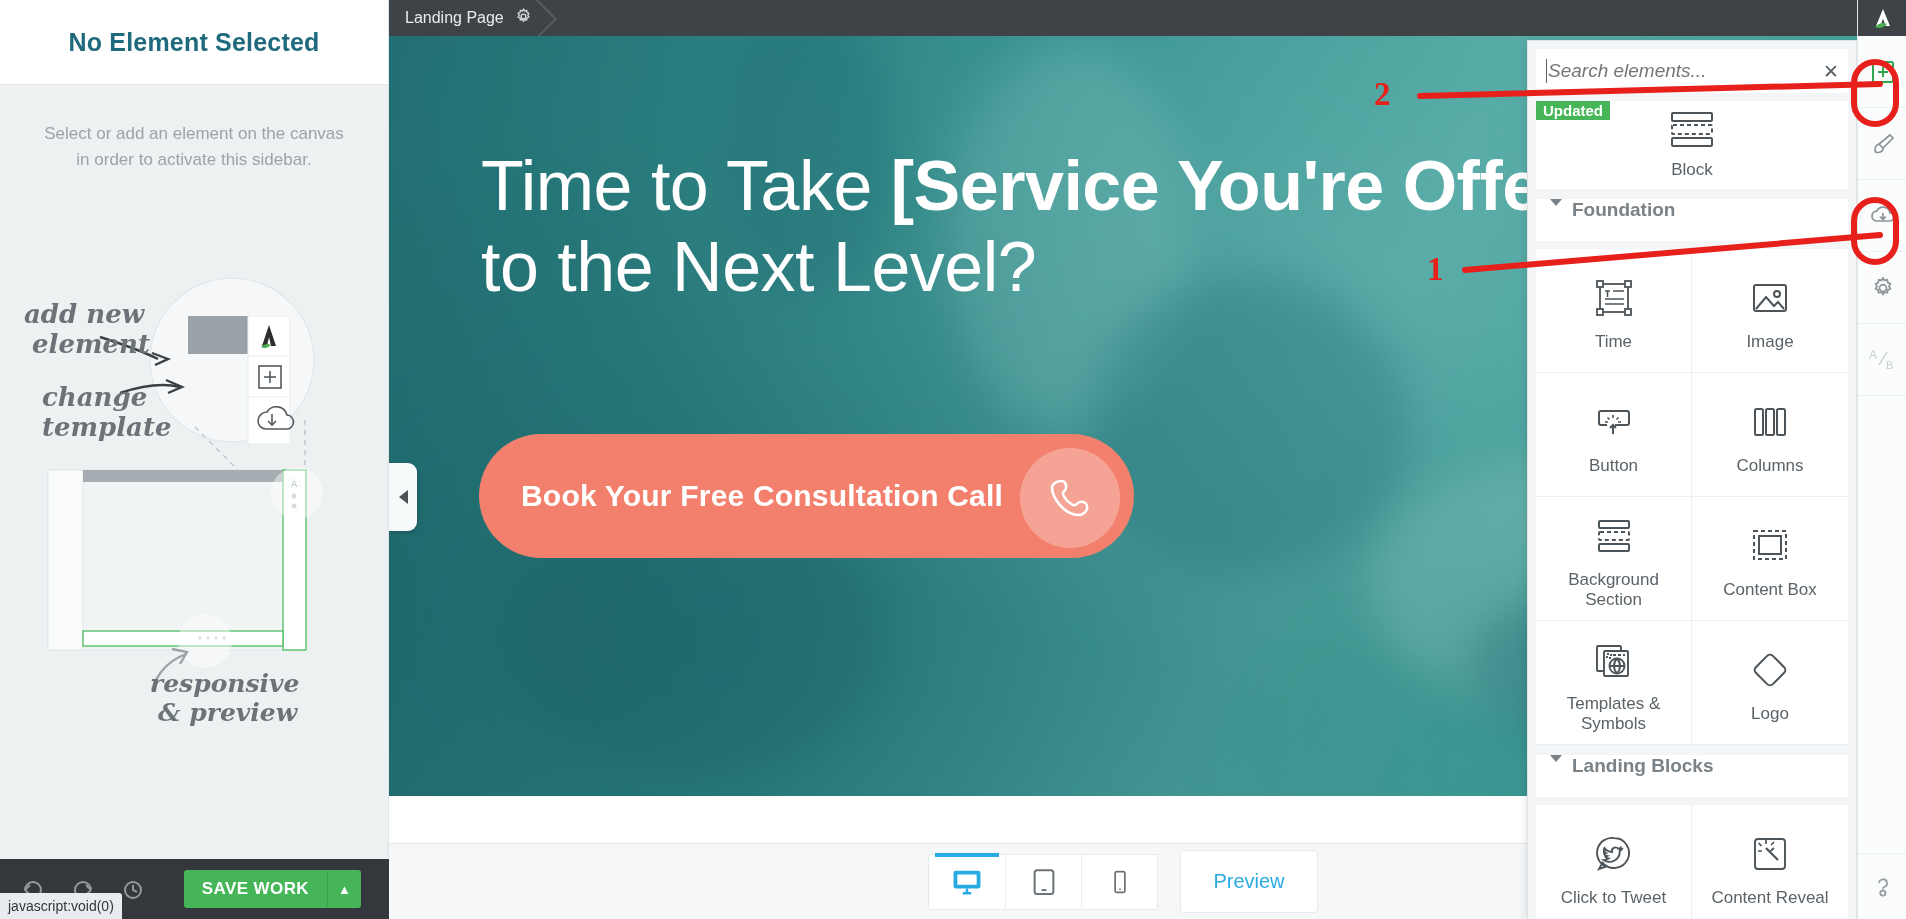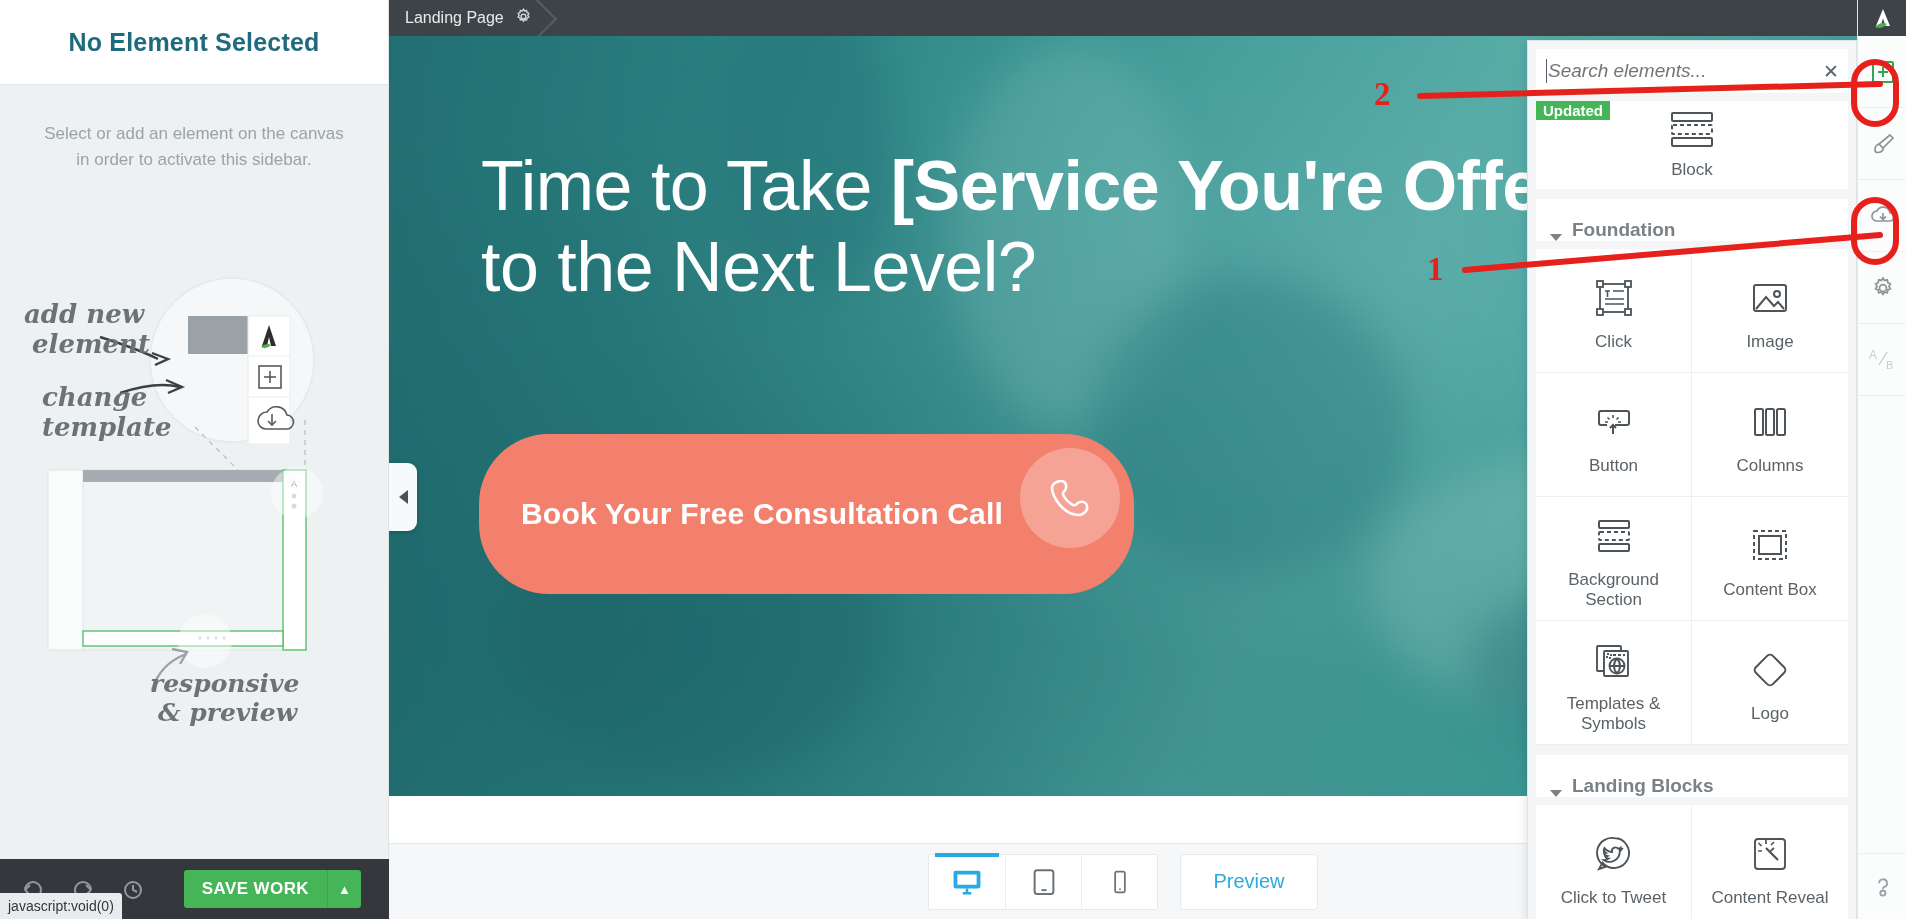--- a/index.html
+++ b/index.html
@@ -105,21 +105,21 @@
     position:absolute; inset:0;
     background:linear-gradient(90deg, rgba(25,95,100,.55) 0%, rgba(40,130,130,.35) 45%, rgba(70,170,160,.22) 100%);
   }
   #hero-headline{
     position:absolute; left:92px; top:110px; width:1400px;
     color:#ffffff; font-size:70px; line-height:1.15; font-weight:300;
     letter-spacing:-.5px; white-space:nowrap;
   }
   #hero-headline .bold{ font-weight:bold; }
   #cta-button{
-    position:absolute; left:90px; top:398px; width:655px; height:160px;
+    position:absolute; left:90px; top:398px; width:655px; height:124px;
     background:#f2806d; border-radius:70px; display:flex; align-items:center;
     cursor:pointer;
   }
   #cta-button .cta-label{
     color:#ffffff; font-size:30px; font-weight:bold; padding-left:42px;
     letter-spacing:.2px;
   }
   #cta-button .cta-circle{
     position:absolute; right:14px; top:14px; width:100px; height:100px;
     border-radius:50%; background:rgba(255,255,255,.28);
@@ -155,21 +155,21 @@
   .device-btn{
     width:76px; height:56px; display:flex; align-items:center;
     justify-content:center; position:relative; cursor:pointer;
   }
   .device-btn + .device-btn{ border-left:1px solid #eceff1; }
   .device-btn.active:before{
     content:""; position:absolute; left:6px; right:6px; top:-1px; height:4px;
     background:#29aae2;
   }
   #preview-btn{
-    margin-left:22px; height:56px; padding:0 32px; background:#ffffff;
+    margin-left:22px; height:63px; padding:0 32px; background:#ffffff;
     border:1px solid #e6eaec; border-radius:4px; display:flex;
     align-items:center; justify-content:center; color:#29aae2; font-size:20px;
     cursor:pointer;
   }
 
   
   #elements-panel{
     position:absolute; right:49px; top:40px; width:330px; height:879px;
     background:#f3f5f6; border:1px solid #dfe3e5; border-bottom:none;
     box-shadow:0 2px 10px rgba(0,0,0,.13); overflow:hidden; z-index:4;
@@ -198,21 +198,21 @@
     justify-content:center; cursor:pointer;
   }
   .badge-updated{
     position:absolute; left:0; top:0; background:#45b557; color:#ffffff;
     font-size:15px; padding:1px 7px; font-weight:bold;
   }
   .elem-label{ font-size:17px; color:#5a6view; }
   .elem-label{ font-size:17px; color:#5b6368; margin-top:6px; text-align:center; line-height:1.12;}
   .section-head{
     margin:10px 8px 0 8px; background:#ffffff; height:42px;
-    display:flex; align-items:flex-end; padding-left:14px; cursor:pointer;
+    display:flex; align-items:flex-start; padding-left:14px; cursor:pointer;
   }
   .section-head .tri{
     width:0;height:0;border-left:6px solid transparent;border-right:6px solid transparent;
     border-top:7px solid #7a8287; margin-right:10px;
   }
   .section-head .t{ font-size:19px; font-weight:bold; color:#7a8287; }
   .grid{
     margin:8px 8px 0 8px; background:#ffffff; display:grid;
     grid-template-columns:1fr 1fr;
   }
@@ -462,21 +462,21 @@
           <svg width="46" height="46" viewBox="0 0 46 46" fill="none" stroke="#4c5459" stroke-width="1.8">
             <rect x="9" y="9" width="28" height="28"></rect>
             <rect x="6" y="6" width="6" height="6" fill="#ffffff"></rect>
             <rect x="34" y="6" width="6" height="6" fill="#ffffff"></rect>
             <rect x="6" y="34" width="6" height="6" fill="#ffffff"></rect>
             <rect x="34" y="34" width="6" height="6" fill="#ffffff"></rect>
             <path d="M14 16 h5 M16.5 16 v6" stroke-width="1.6"></path>
             <path d="M22 16 h11 M14 24 h19 M14 29 h19" stroke-width="1.6"></path>
           </svg>
         </span>
-        <span class="elem-label">Click</span>
+        <span class="elem-label">Time</span>
       </div>
       <div class="grid-cell">
         <span class="grid-ico">
           <svg width="46" height="46" viewBox="0 0 46 46" fill="none" stroke="#4c5459" stroke-width="2">
             <rect x="7" y="10" width="32" height="26" rx="2"></rect>
             <circle cx="30" cy="19" r="3"></circle>
             <path d="M9 34 l10 -12 8 9 4 -4 6 7"></path>
           </svg>
         </span>
         <span class="elem-label">Image</span>

